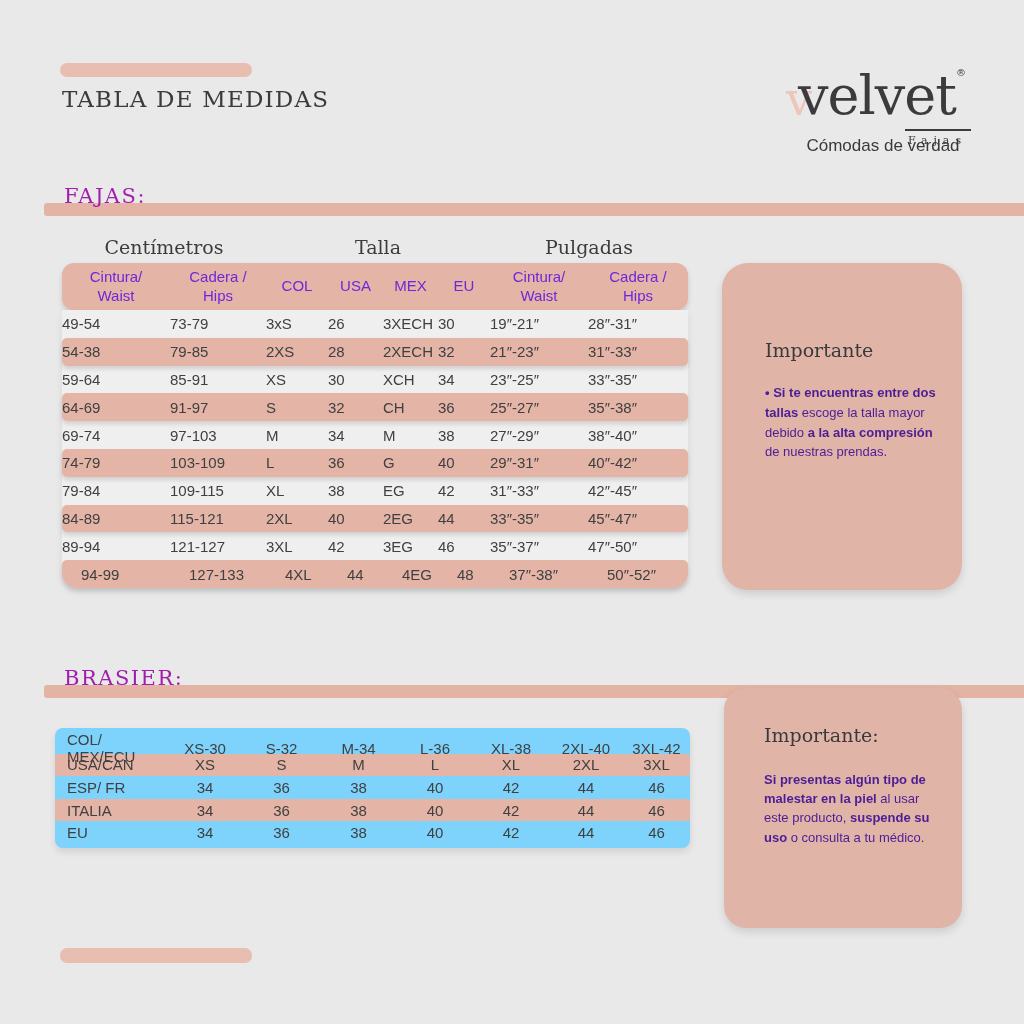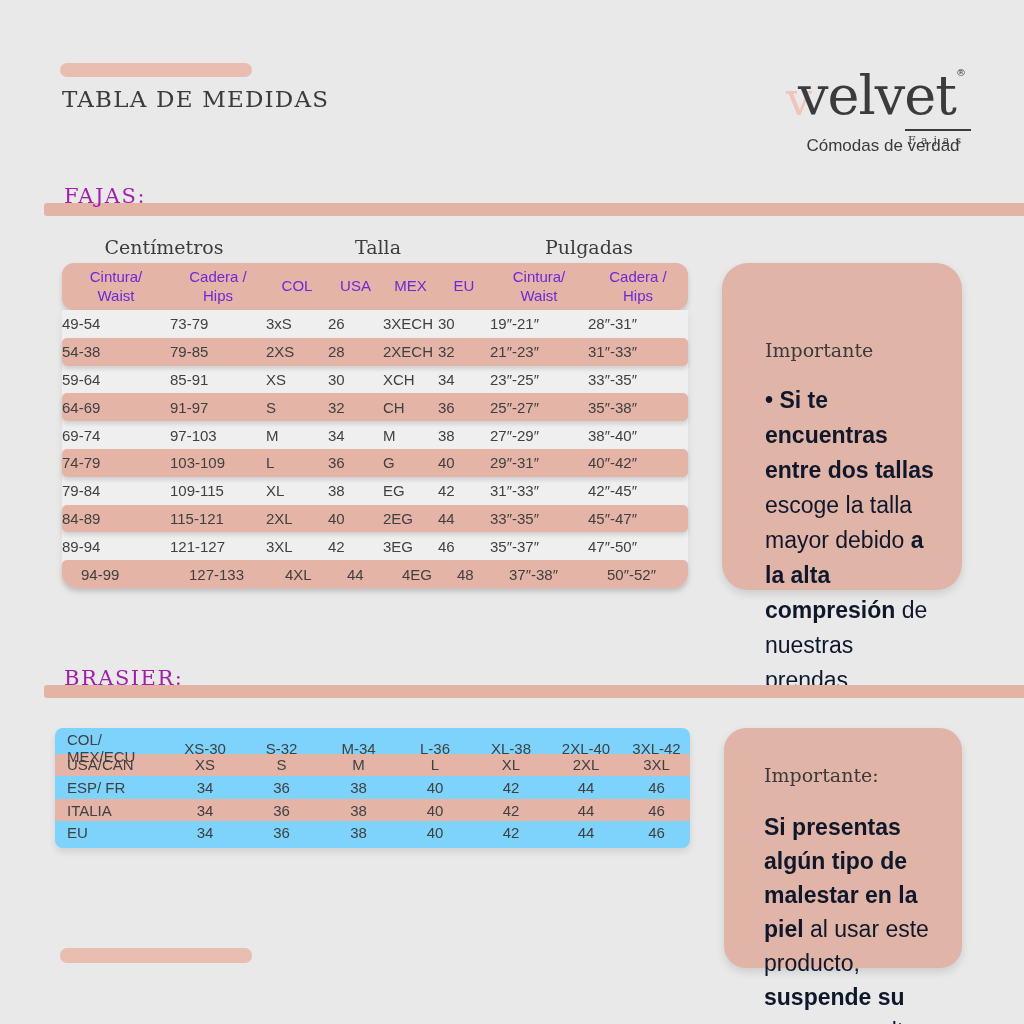--- a/index.html
+++ b/index.html
@@ -95,23 +95,23 @@
     box-shadow:0 3px 4px rgba(0,0,0,0.13);
   }
   .fbody .trow.last { border-radius:5px 5px 15px 15px;padding-left:19px; }
 
   
   .note-box {
     position:absolute; background:#e1b4a8; color:#3c3c3c;
     box-shadow:0 4px 8px rgba(0,0,0,0.12);
   }
   .note-box.one { left:722px; top:263px; width:240px; height:327px; border-radius:26px; padding:76px 26px 0 43px; }
-  .note-box.two { left:724px; top:728px; width:238px; height:240px; border-radius:22px; padding:36px 22px 0 40px; }
+  .note-box.two { left:724px; top:688px; width:238px; height:240px; border-radius:22px; padding:36px 22px 0 40px; }
   .note-title { font-size:19px; color:#3a3a3a; }
-  .note-text { margin-top:22px; font-size:23px; line-height:1.52; color:#0f172a; }
+  .note-text { margin-top:22px; font-size:13px; line-height:1.52; color:#4c1d95; }
   .note-box.two .note-text { margin-top:24px; line-height:1.48; }
   .note-text .b { font-weight:bold; }
 
   
   .bcard {
     position:absolute; left:55px; top:728px; width:635px;
     background:#7dd3fc; border-radius:8px; padding:3px 0 4px 0;
     box-shadow:0 4px 7px rgba(0,0,0,0.10);
   }
   .bcard .trow {

